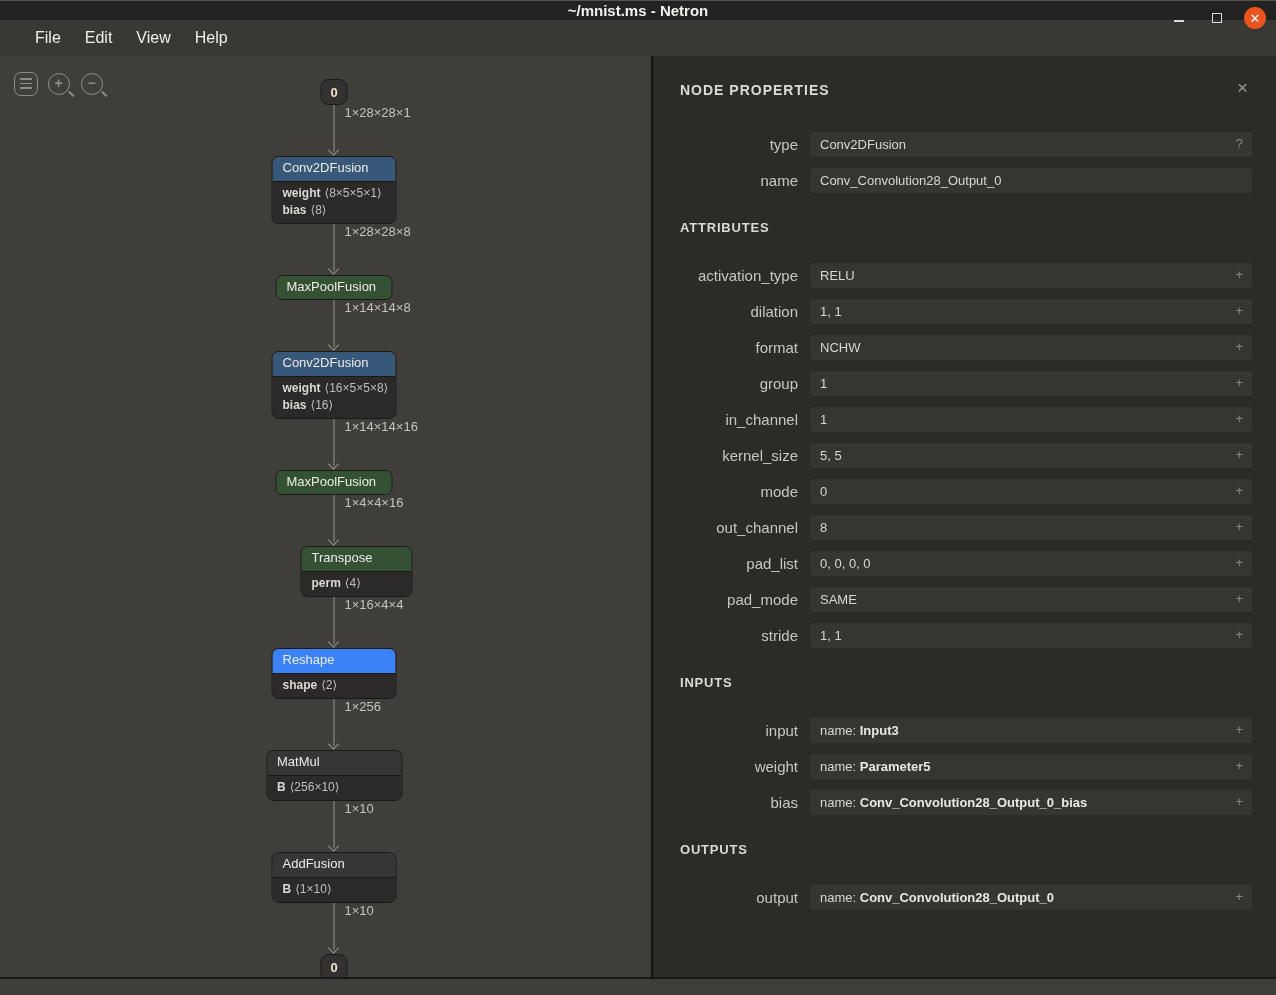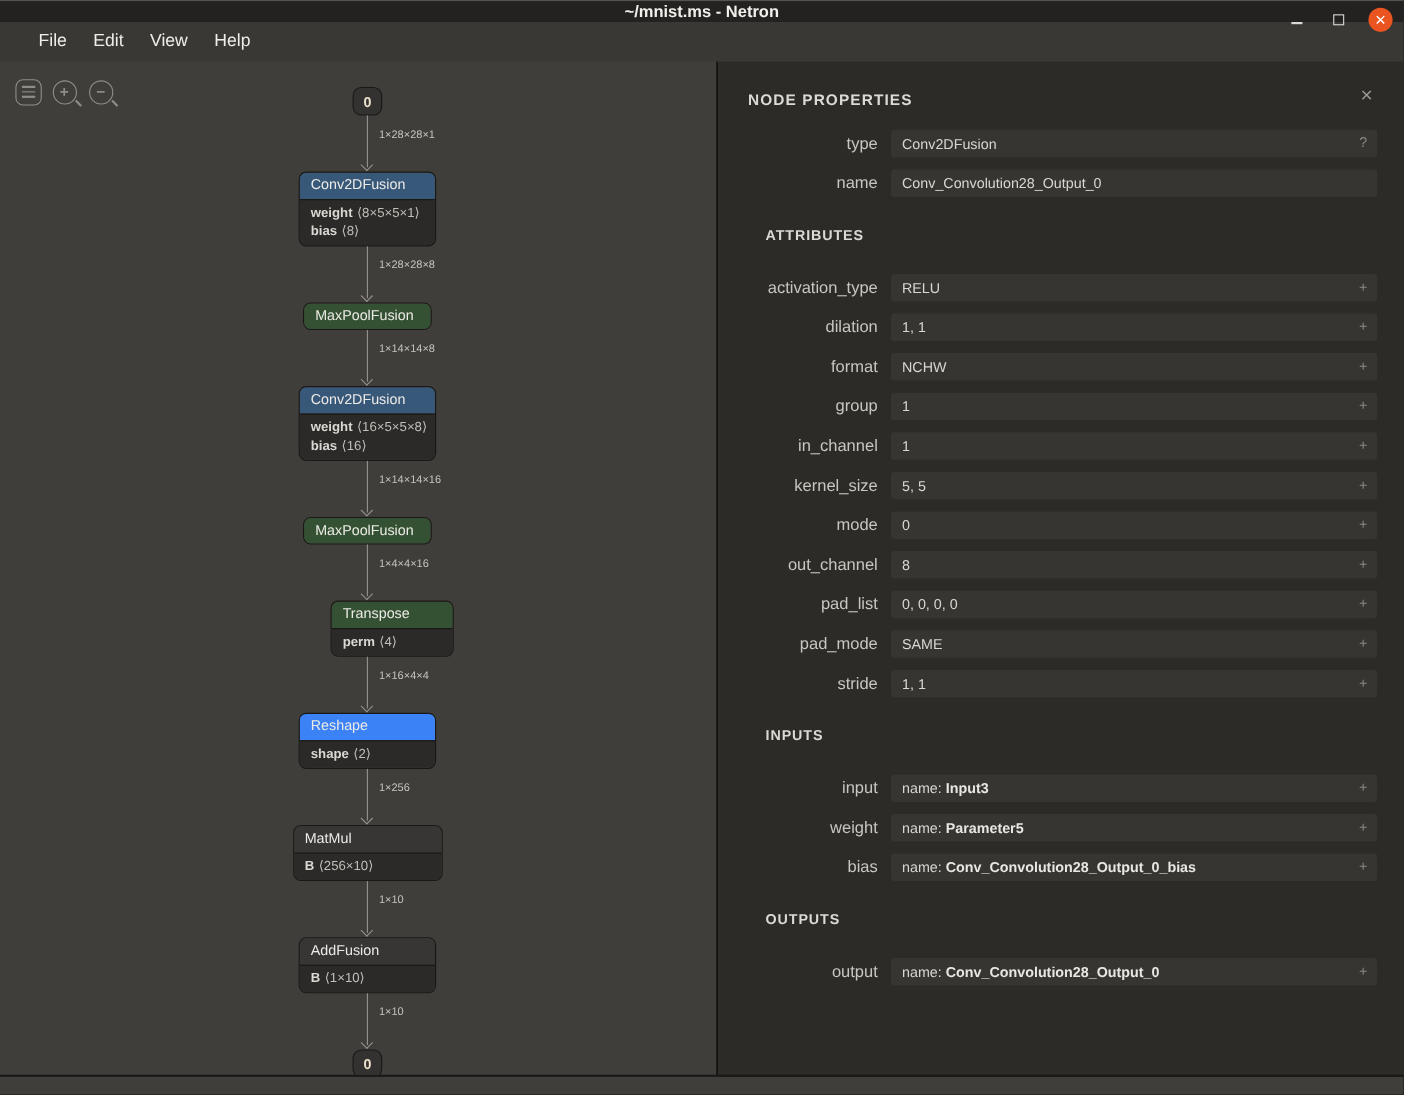--- a/index.html
+++ b/index.html
@@ -53,27 +53,27 @@
   .op-node { border:1.5px solid #191816; border-radius:7px; overflow:hidden; cursor:pointer; }
   .op-head { height:24px; line-height:22px; padding:0 10px; font-size:13px; color:#eceae6; }
   .op-body { background:#2b2a28; border-top:1px solid #191816; padding:3px 10px 4px; }
   .op-param { font-size:12px; line-height:17px; white-space:nowrap; color:#c2bfba; }
   .op-param b { color:#dbd8d3; margin-right:4px; }
   .edge { position:relative; width:1px; height:51px; }
   .edge-line { position:absolute; left:0; top:0; bottom:4px; width:1px; background:#95938e; }
   .edge-arrow { position:absolute; bottom:2px; left:-4px; width:8px; height:8px;
                 border-right:1.5px solid #95938e; border-bottom:1.5px solid #95938e;
                 transform:rotate(45deg); }
-  .edge-label { position:absolute; left:11px; top:12px; font-size:10px; color:#c6c3be; white-space:nowrap; }
-
-  
-  .panel-title { font-size:14px; font-weight:bold; letter-spacing:1px; color:#dcdad6; margin-bottom:20px; }
+  .edge-label { position:absolute; left:11px; top:0; font-size:13px; color:#c6c3be; white-space:nowrap; }
+
+  
+  .panel-title { font-size:14px; font-weight:bold; letter-spacing:1px; color:#dcdad6; margin-bottom:34px; }
   .panel-close { position:absolute; right:26px; top:20px; background:none; border:none; color:#9b9995;
                  font-size:19px; line-height:1; cursor:pointer; padding:2px; }
-  .section-title { font-size:13px; font-weight:bold; letter-spacing:0.8px; color:#dcdad6; margin:27px 16px 28px; }
+  .section-title { font-size:13px; font-weight:bold; letter-spacing:0.8px; color:#dcdad6; margin:27px 0 28px; }
   .prow { display:flex; align-items:center; margin-bottom:11px; }
   .prow-label { width:118px; margin-right:12px; text-align:right; font-size:15px; color:#c9c6c1; flex:none; }
   .prow-value { position:relative; flex:1; height:25px; background:#373532; border-radius:3px;
                 line-height:25px; padding:0 26px 0 10px; font-size:13px; color:#d9d6d1;
                 white-space:nowrap; overflow:hidden; cursor:default; }
   .prow-value b { color:#eae7e2; }
   .prow-action { position:absolute; right:9px; top:0; height:25px; line-height:24px;
                  font-size:13px; color:#8b8985; cursor:pointer; }
 </style>
 </head>

